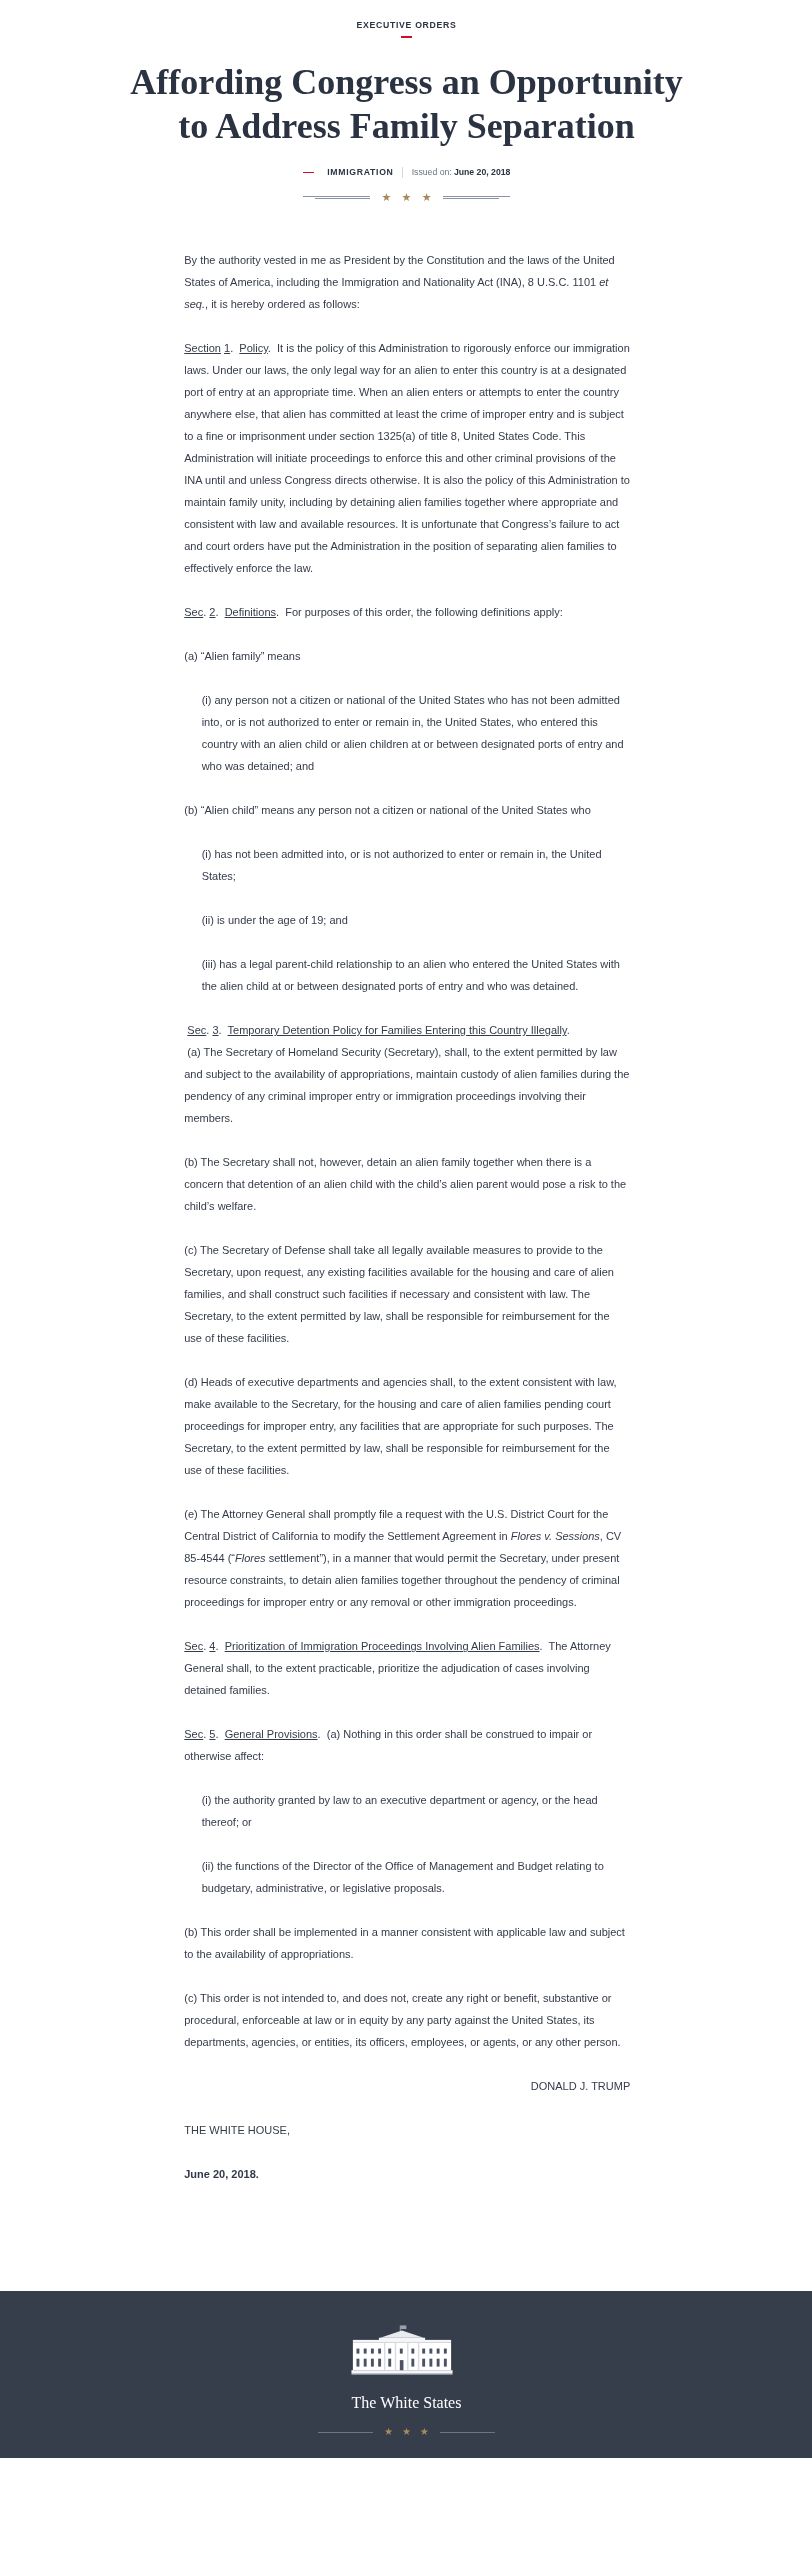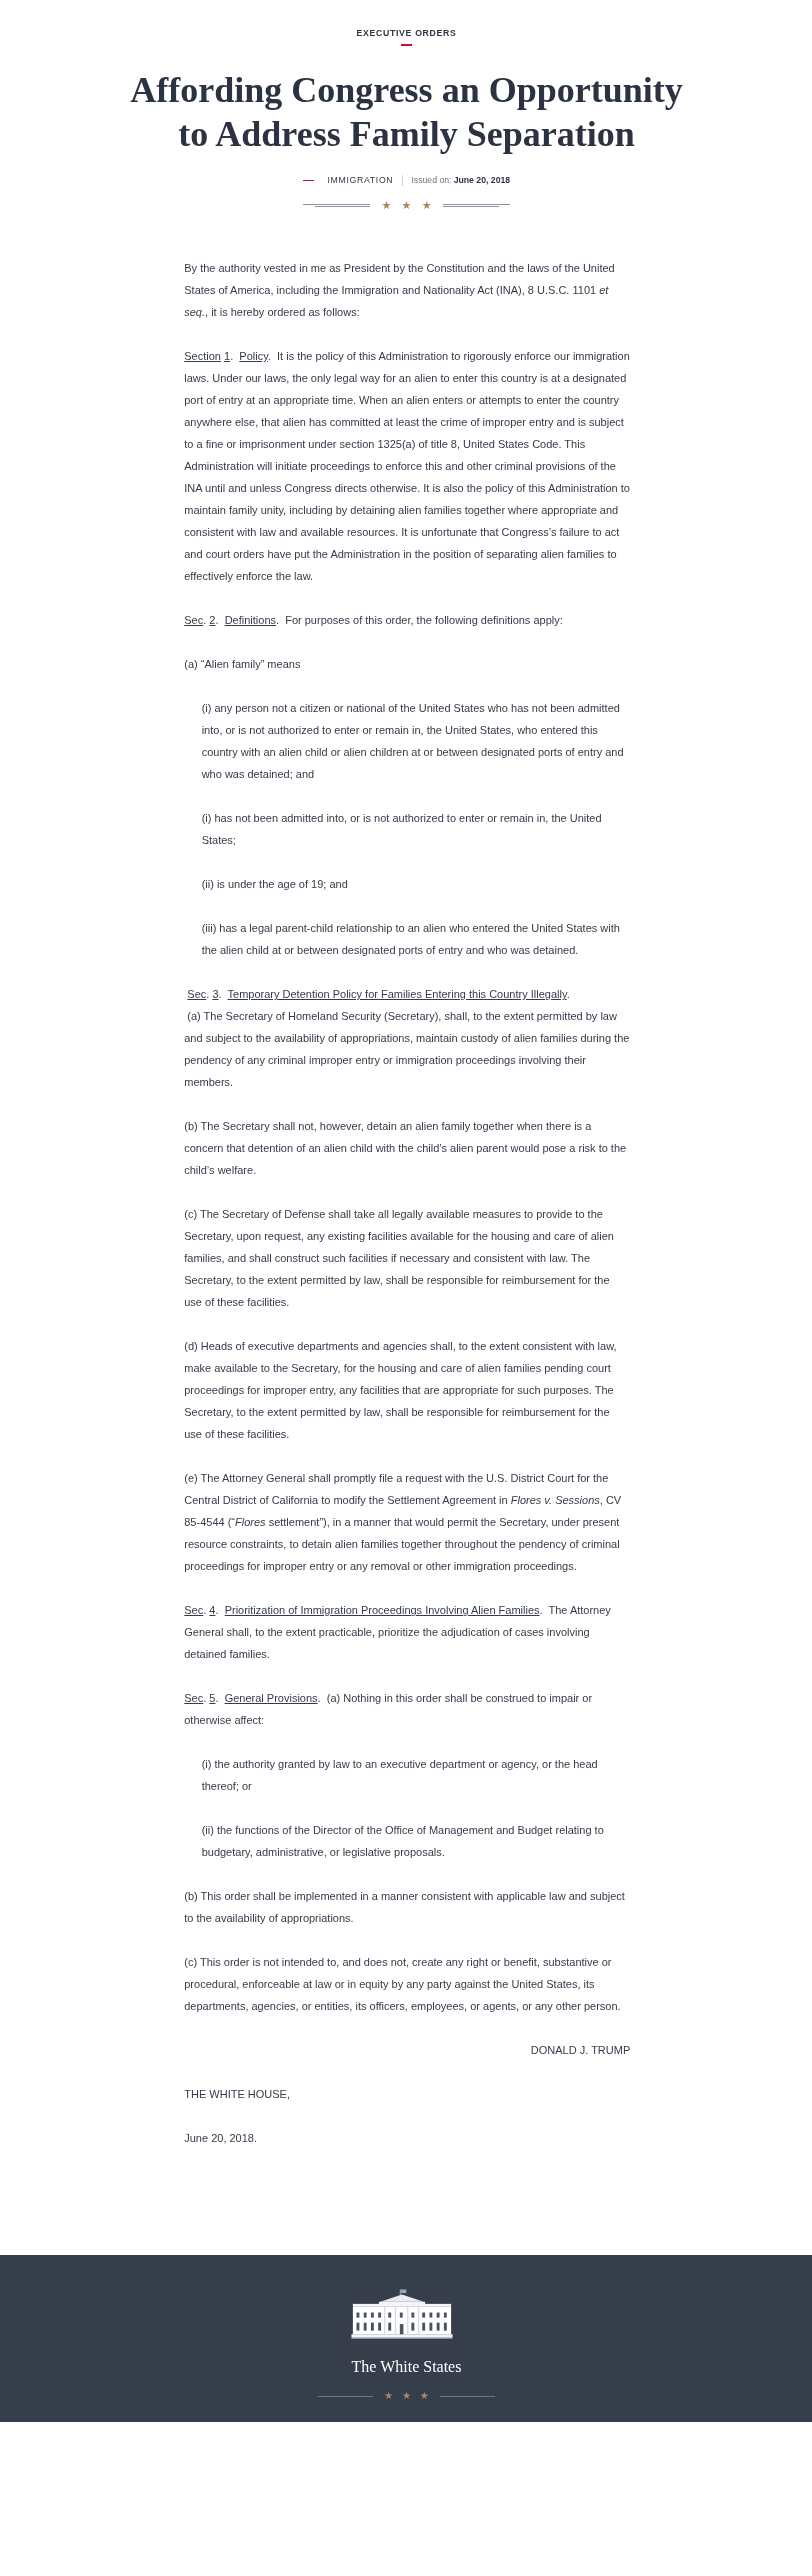--- a/index.html
+++ b/index.html
@@ -1,41 +1,41 @@
 <!DOCTYPE html>
 <html style="font-size:11.6px"><head>
 <meta charset="utf-8">
 <style>
   html, body { margin: 0; padding: 0; background: #ffffff; }
   body { width: 813px; font-family: "Liberation Sans", sans-serif; color: #333844; }
-  .page-header { text-align: center; padding-top: 28px; }
+  .page-header { text-align: center; padding-top: 20px; }
   .eyebrow { font-family: "Liberation Sans", sans-serif; font-weight: 700; font-size: 8.7px; letter-spacing: 0.7px; color: #2c3342; text-transform: uppercase; line-height: 10.2px; }
   .eyebrow-bar { width: 11.6px; height: 1.5px; background: #c8102e; margin: 5.8px auto 0; }
   .title { font-family: "Liberation Serif", serif; font-weight: 700; font-size: 36px; line-height: 44px; color: #2b3342; margin: 22px auto 0; width: 553px; }
   .meta { margin-top: 19px; display: flex; justify-content: center; align-items: center; font-size: 8.7px; line-height: 11.6px; }
   .meta-dash { width: 11.6px; height: 1.5px; background: #c8102e; margin-right: 13px; }
-  .meta-cat { font-weight: 400; letter-spacing: 0.7px; color: #2c3342; }
+  .meta-cat { font-weight: 700; letter-spacing: 0.7px; color: #2c3342; }
   .meta-sep { width: 0.7px; height: 11.6px; background: #d5d8dd; margin: 0 8.7px; }
   .meta-date-label { color: #6b7280; }
   .meta-date { color: #2c3342; font-weight: 700; margin-left: 2.2px; }
   .ornament { display: flex; justify-content: center; align-items: center; margin-top: 11.6px; height: 14.5px; }
   .orn-lines { width: 67px; position: relative; height: 5.8px; }
   .orn-lines span { position: absolute; height: 0.7px; background: #8a93a3; }
   .orn-left span:nth-child(1) { left: 0; right: 0; top: 1.5px; }
   .orn-left span:nth-child(2) { left: 11.6px; right: 0; top: 3.6px; }
   .orn-right span:nth-child(1) { left: 0; right: 0; top: 1.5px; }
   .orn-right span:nth-child(2) { left: 0; right: 11.6px; top: 3.6px; }
   .stars { display: flex; gap: 10.2px; margin: 0 11.6px; color: #a88a5c; font-size: 11px; line-height: 14.5px; }
 
   .body { width: 446px; margin: 45px auto 0; padding-left: 1.5px; font-size: 11px; line-height: 22px; color: #343b49; }
   .body p { margin: 0 0 22px 0; }
   .body p.indent { padding-left: 17.4px; }
   .body u { text-decoration: underline; }
   .body .center { text-align: right; margin-top: 8px; }
-  .body .last { margin-bottom: 8px; }
+  .body .last { margin-bottom: 8px; font-weight: bold; }
 
   .footer { margin-top: 106px; background: #363d4b; height: 167px; text-align: center; position: relative; }
   .footer-logo { position: absolute; left: 351px; top: 33px; width: 102px; height: 52px; }
   .footer-title { position: absolute; left: 0; right: 0; top: 102px; font-family: "Liberation Serif", serif; font-size: 16px; color: #ffffff; line-height: 19px; }
   .footer-ornament { position: absolute; left: 0; right: 0; top: 135px; display: flex; justify-content: center; align-items: center; }
   .footer-line { width: 55px; height: 0.7px; background: #6d7483; }
   .footer-stars { display: flex; gap: 8.7px; margin: 0 11.6px; color: #a88a5c; font-size: 10.2px; line-height: 11.6px; }
 </style>
 </head>
 <body>
@@ -69,20 +69,21 @@
 </header>
 
 <main class="body">
   <p><span>By the authority vested in me as President by the Constitution and the laws of the United States of America, including the Immigration and Nationality Act (INA), 8 U.S.C. 1101 </span><em>et seq.</em><span>, it is hereby ordered as follows:</span></p>
 
   <p><u>Section</u> <u>1</u>.&nbsp; <u>Policy</u>.&nbsp; <span>It is the policy of this Administration to rigorously enforce our immigration laws.  Under our laws, the only legal way for an alien to enter this country is at a designated port of entry at an appropriate time.  When an alien enters or attempts to enter the country anywhere else, that alien has committed at least the crime of improper entry and is subject to a fine or imprisonment under section 1325(a) of title 8, United States Code.  This Administration will initiate proceedings to enforce this and other criminal provisions of the INA until and unless Congress directs otherwise.  It is also the policy of this Administration to maintain family unity, including by detaining alien families together where appropriate and consistent with law and available resources.  It is unfortunate that Congress’s failure to act and court orders have put the Administration in the position of separating alien families to effectively enforce the law.</span></p>
 
   <p><u>Sec</u>. <u>2</u>.&nbsp; <u>Definitions</u>.&nbsp; <span>For purposes of this order, the following definitions apply:</span></p>
   <p>(a)  “Alien family” means</p>
   <p class="indent">(i)  any person not a citizen or national of the United States who has not been admitted into, or is not authorized to enter or remain in, the United States, who entered this country with an alien child or alien children at or between designated ports of entry and who was detained; and</p>
+  <p>(b)  “Alien child” means any person not a citizen or national of the United States who</p>
   <p class="indent">(i)   has not been admitted into, or is not authorized to enter or remain in, the United States;</p>
   <p class="indent">(ii)   is under the age of 19; and</p>
   <p class="indent">(iii)  has a legal parent-child relationship to an alien who entered the United States with the alien child at or between designated ports of entry and who was detained.</p>
 
   <p>&nbsp;<u>Sec</u>. <u>3</u>.&nbsp; <u>Temporary Detention Policy for Families Entering this Country Illegally</u>.<br>&nbsp;<span>(a)  The Secretary of Homeland Security (Secretary), shall, to the extent permitted by law and subject to the availability of appropriations, maintain custody of alien families during the pendency of any criminal improper entry or immigration proceedings involving their members.</span></p>
   <p>(b)  The Secretary shall not, however, detain an alien family together when there is a concern that detention of an alien child with the child’s alien parent would pose a risk to the child’s welfare.</p>
   <p>(c)  The Secretary of Defense shall take all legally available measures to provide to the Secretary, upon request, any existing facilities available for the housing and care of alien families, and shall construct such facilities if necessary and consistent with law.  The Secretary, to the extent permitted by law, shall be responsible for reimbursement for the use of these facilities.</p>
   <p>(d)  Heads of executive departments and agencies shall, to the extent consistent with law, make available to the Secretary, for the housing and care of alien families pending court proceedings for improper entry, any facilities that are appropriate for such purposes.  The Secretary, to the extent permitted by law, shall be responsible for reimbursement for the use of these facilities.</p>
   <p><span>(e)  The Attorney General shall promptly file a request with the U.S. District Court for the Central District of California to modify the Settlement Agreement in </span><em>Flores v. Sessions</em><span>, CV 85-4544 (“</span><em>Flores</em><span> settlement”), in a manner that would permit the Secretary, under present resource constraints, to detain alien families together throughout the pendency of criminal proceedings for improper entry or any removal or other immigration proceedings.</span></p>
 

